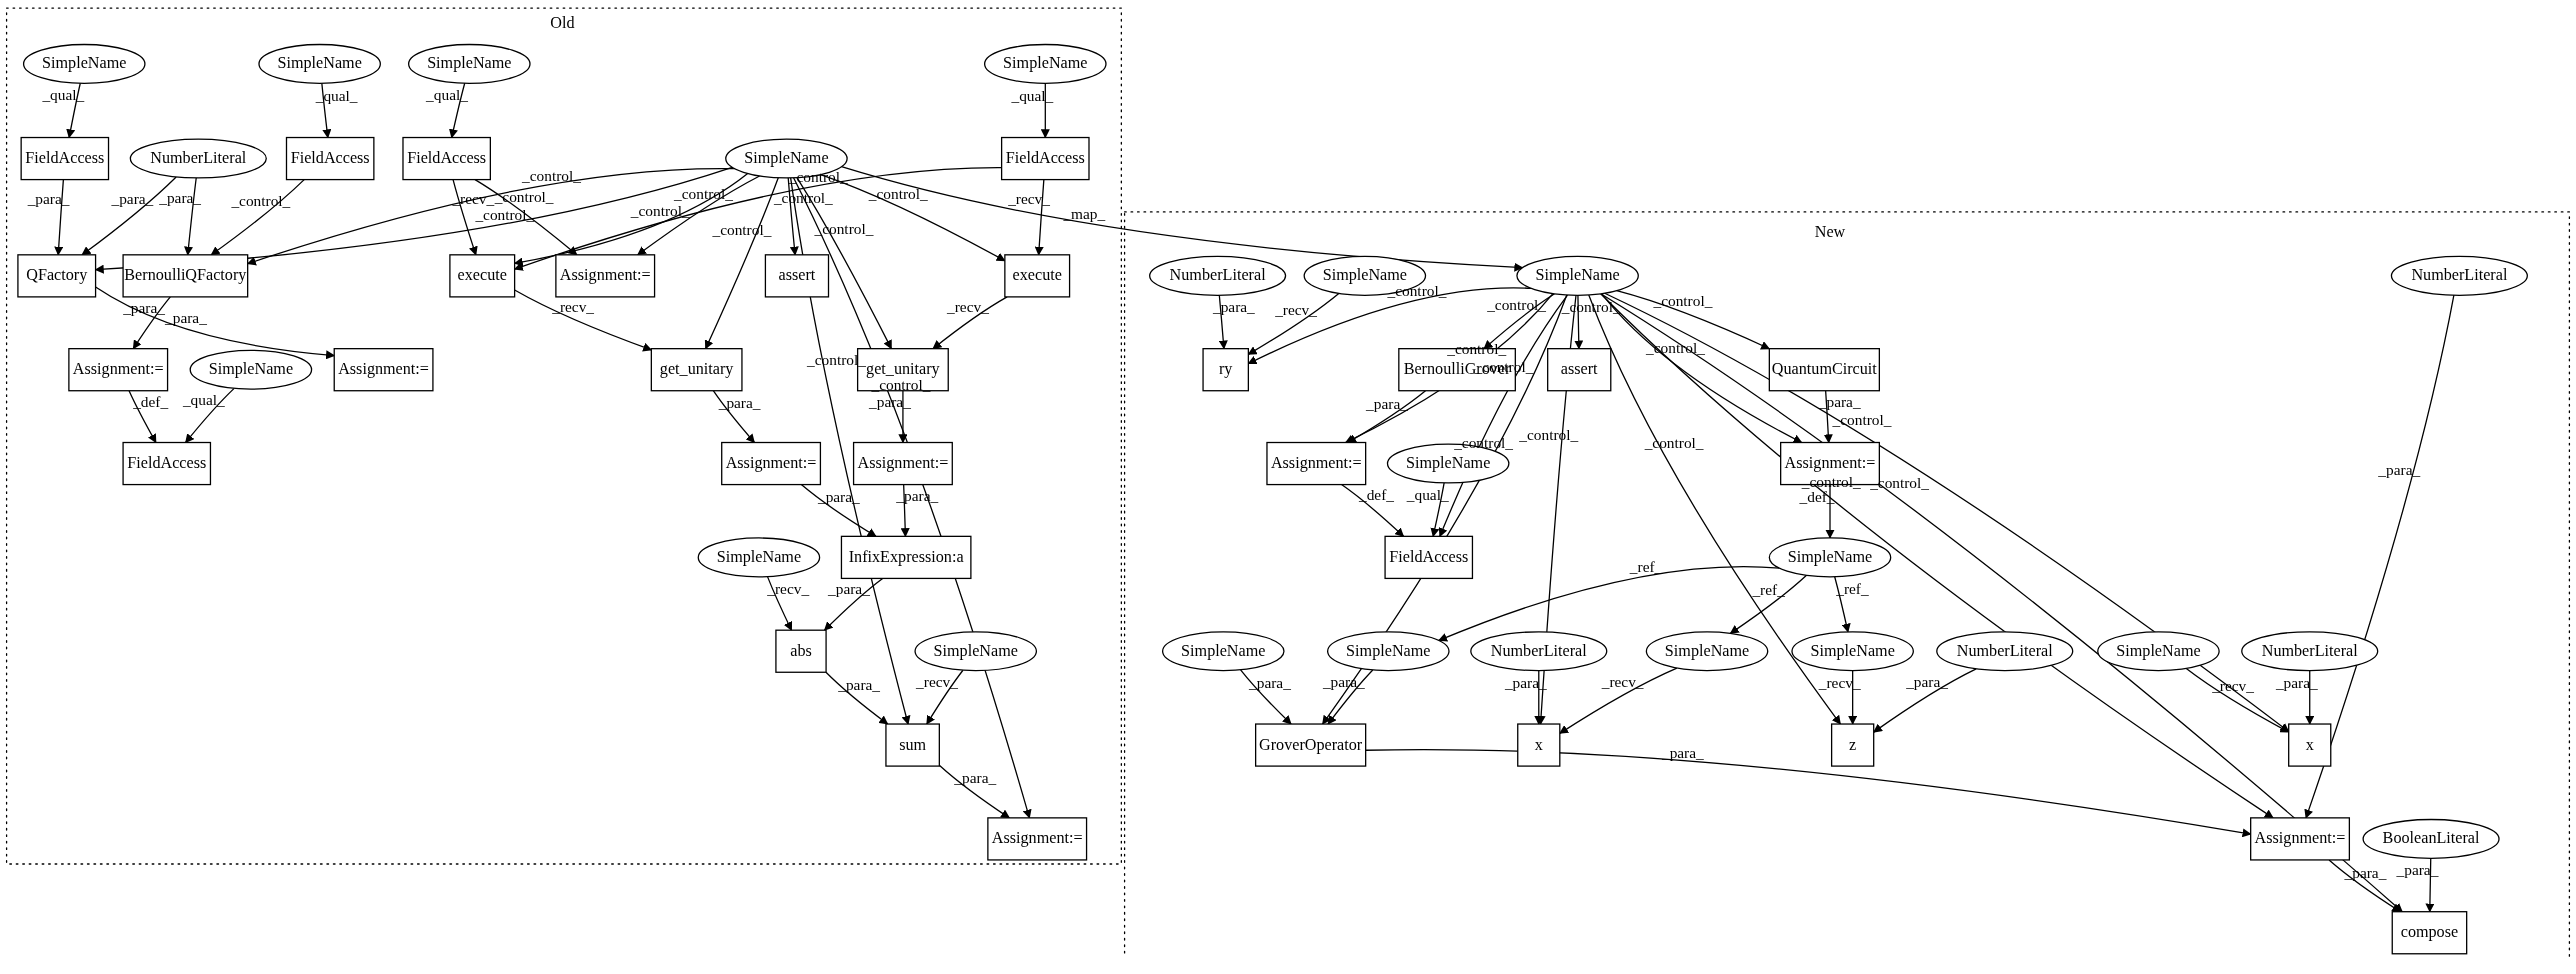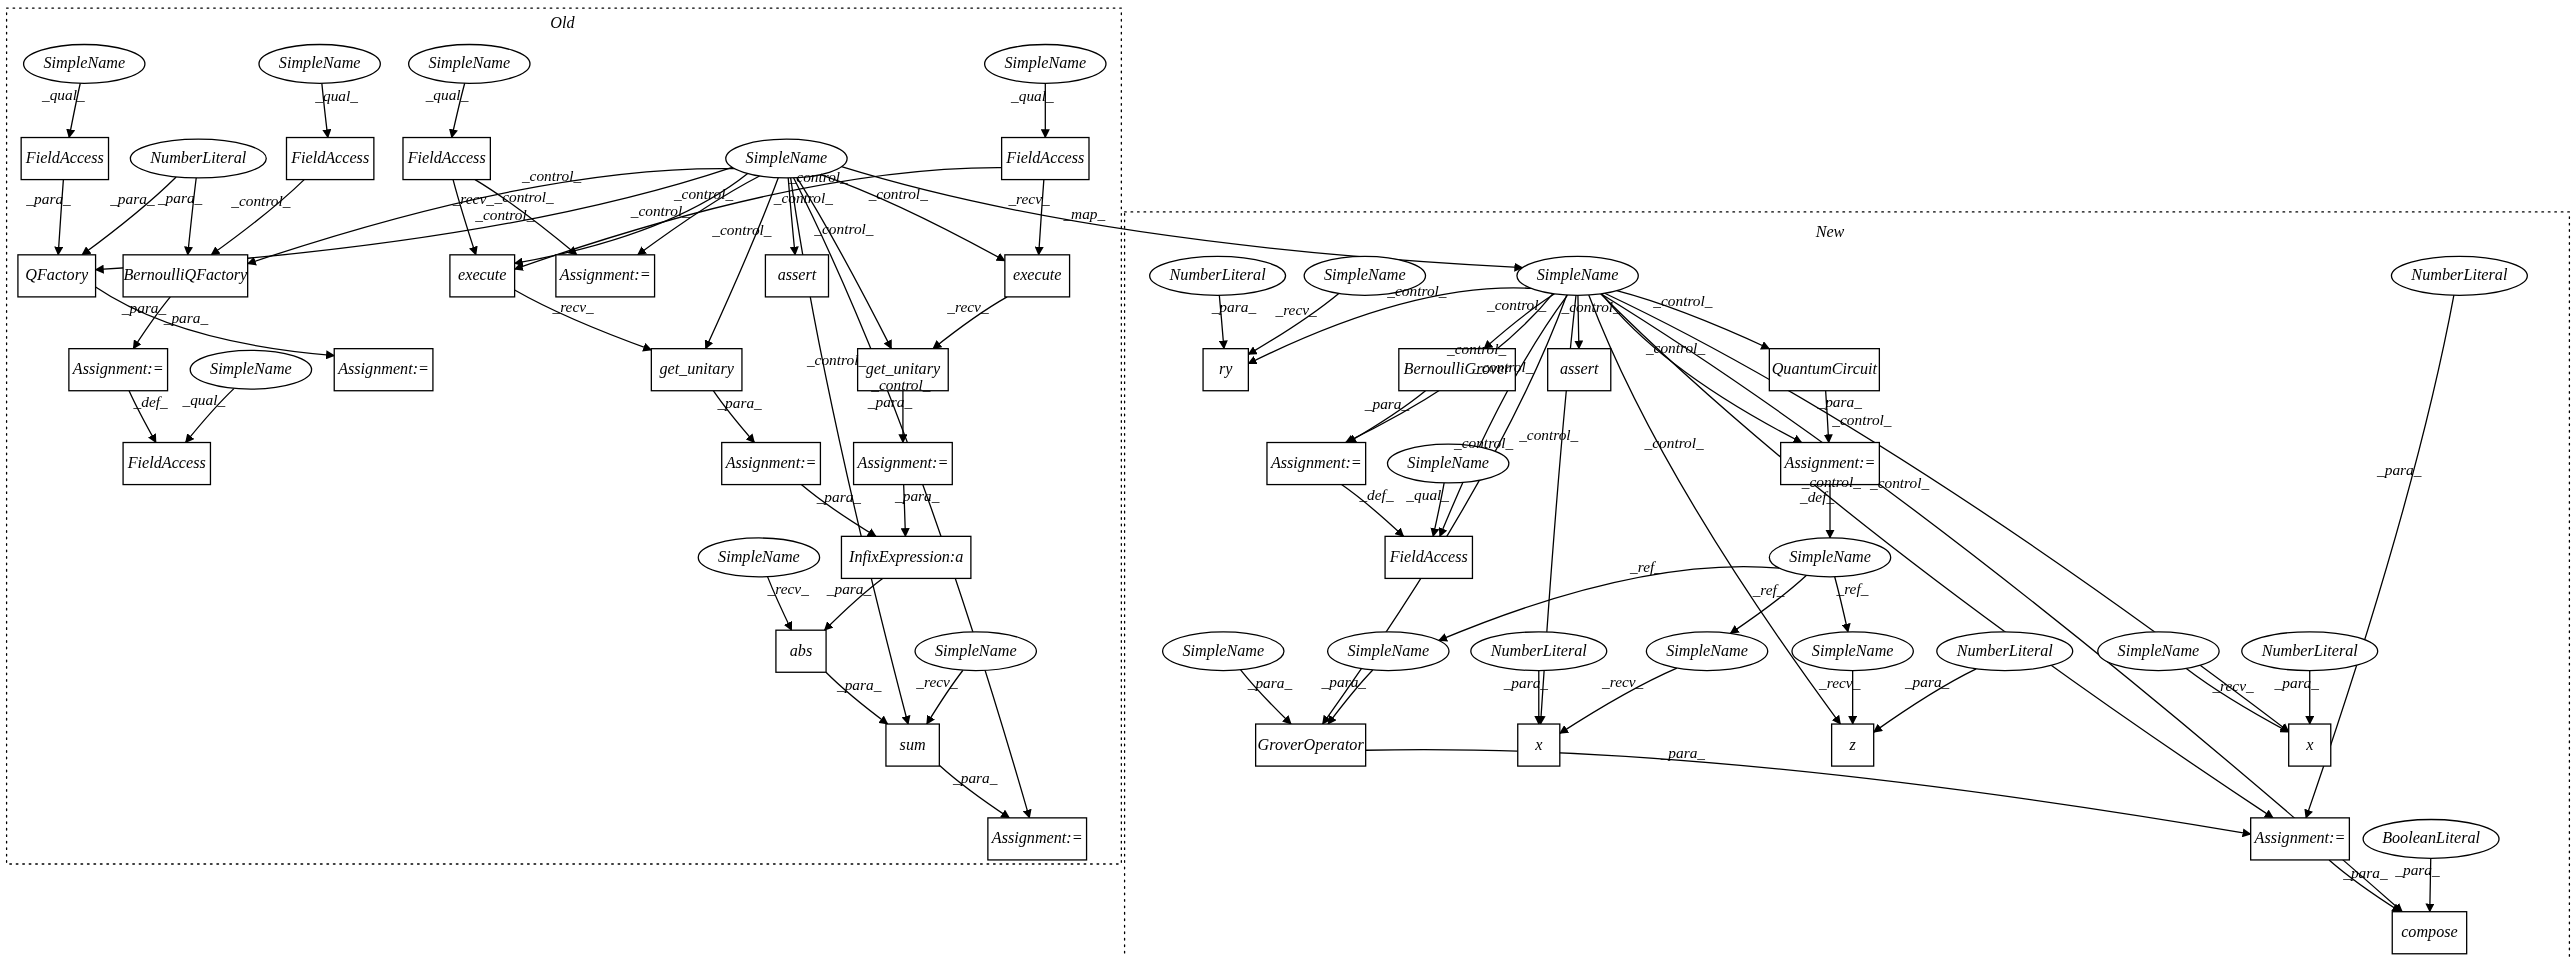--- a/index.html
+++ b/index.html
@@ -1,17 +1,17 @@
 <!DOCTYPE html>
 <html style="font-size:13px"><head>
 <meta charset="utf-8">
 <style>
   html,body{margin:0;padding:0;background:#ffffff;}
   body{width:2576px;height:974px;font-family:"Liberation Serif","DejaVu Serif",serif;}
-  #stage{position:relative;width:2576px;height:957px;overflow:hidden;background:#fff;font-style:italic;}
+  #stage{position:relative;width:2576px;height:957px;overflow:hidden;background:#fff;}
   svg{display:block;}
   .nodeLabel{font-family:"Liberation Serif","DejaVu Serif",serif;font-size:20px;fill:#000;text-anchor:middle;dominant-baseline:middle;}
   .edgeLabel{font-family:"Liberation Serif","DejaVu Serif",serif;font-size:19px;fill:#000;text-anchor:middle;dominant-baseline:middle;}
   .clusterLabel{font-family:"Liberation Serif","DejaVu Serif",serif;font-size:20px;fill:#000;text-anchor:middle;dominant-baseline:middle;}
   .shape{fill:#ffffff;stroke:#000000;stroke-width:1.6;}
   .edge{fill:none;stroke:#000000;stroke-width:1.6;}
   .cluster{fill:none;stroke:#000000;stroke-width:1.6;stroke-dasharray:2 6;stroke-linecap:round;}
 </style>
 </head>
 <body>

